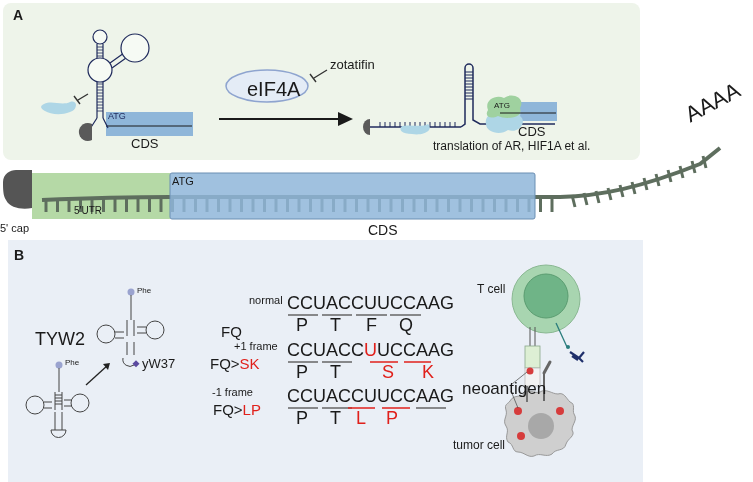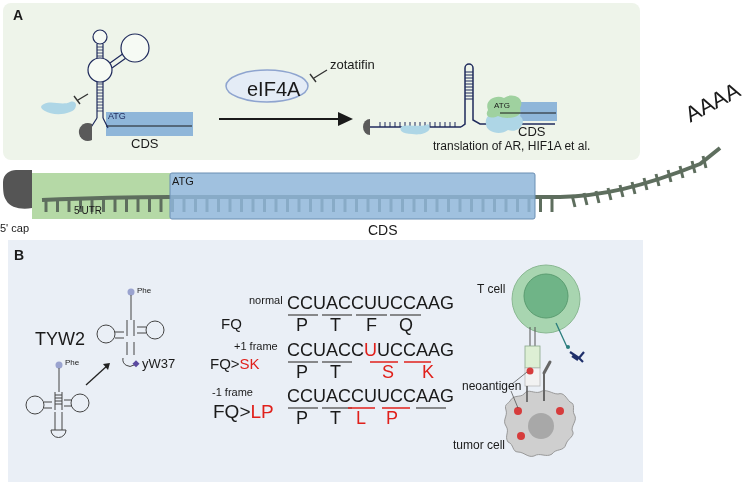--- a/index.html
+++ b/index.html
@@ -255,38 +255,38 @@
 <div class="t" style="left:172px;top:175px;font-size:11px;">ATG</div>
 <div class="t" style="left:368px;top:222px;font-size:14px;">CDS</div>
 <div class="t" style="left:693px;top:102px;font-size:22px;transform:rotate(-28deg);transform-origin:left bottom;">AAAA</div>
 
 <div class="t" style="left:35px;top:329px;font-size:18px;">TYW2</div>
 <div class="t" style="left:65px;top:358px;font-size:8px;">Phe</div>
 <div class="t" style="left:137px;top:286px;font-size:8px;">Phe</div>
 <div class="t" style="left:142px;top:356px;font-size:13px;">yW37</div>
 
 <div class="t" style="left:204px;top:294px;font-size:11px;padding-left:45px;">normal</div>
-<div class="t" style="left:221px;top:315px;font-size:15px;"><span>FQ</span><span class="red"></span></div>
+<div class="t" style="left:221px;top:323px;font-size:15px;"><span>FQ</span><span class="red"></span></div>
 <div class="t seq" style="left:287px;top:293px;"><span>CCUACC</span><span class="red"></span><span>UUCCAAG</span></div>
 <div class="t aa" style="left:296px;top:315px;">P</div>
 <div class="t aa" style="left:330px;top:315px;">T</div>
 <div class="t aa" style="left:366px;top:315px;">F</div>
 <div class="t aa" style="left:399px;top:315px;">Q</div>
 
 <div class="t" style="left:214px;top:340px;font-size:11px;margin-left:20px;">+1 frame</div>
 <div class="t" style="left:210px;top:355px;font-size:15px;"><span>FQ&gt;</span><span class="red">SK</span></div>
 <div class="t seq" style="left:287px;top:340px;"><span>CCUACC</span><span class="red">U</span><span>UCCAAG</span></div>
 <div class="t aa" style="left:296px;top:362px;">P</div>
 <div class="t aa" style="left:330px;top:362px;">T</div>
 <div class="t aa red" style="left:382px;top:362px;">S</div>
 <div class="t aa red" style="left:422px;top:362px;">K</div>
 
 <div class="t" style="left:212px;top:386px;font-size:11px;">-1 frame</div>
-<div class="t" style="left:213px;top:401px;font-size:19px;"><span>FQ&gt;</span><span class="red">LP</span></div>
+<div class="t" style="left:213px;top:401px;font-size:15px;"><span>FQ&gt;</span><span class="red">LP</span></div>
 <div class="t seq" style="left:287px;top:386px;"><span>CCUACCUUCCAAG</span><span class="red"></span><span></span></div>
 <div class="t aa" style="left:296px;top:408px;">P</div>
 <div class="t aa" style="left:330px;top:408px;">T</div>
 <div class="t aa red" style="left:356px;top:408px;">L</div>
 <div class="t aa red" style="left:386px;top:408px;">P</div>
 
 <div class="t" style="left:477px;top:282px;font-size:12px;">T cell</div>
-<div class="t" style="left:462px;top:379px;font-size:12px;">neoantigen</div>
+<div class="t" style="left:462px;top:379px;font-size:17px;">neoantigen</div>
 <div class="t" style="left:453px;top:438px;font-size:12px;">tumor cell</div>
 
 </body></html>

